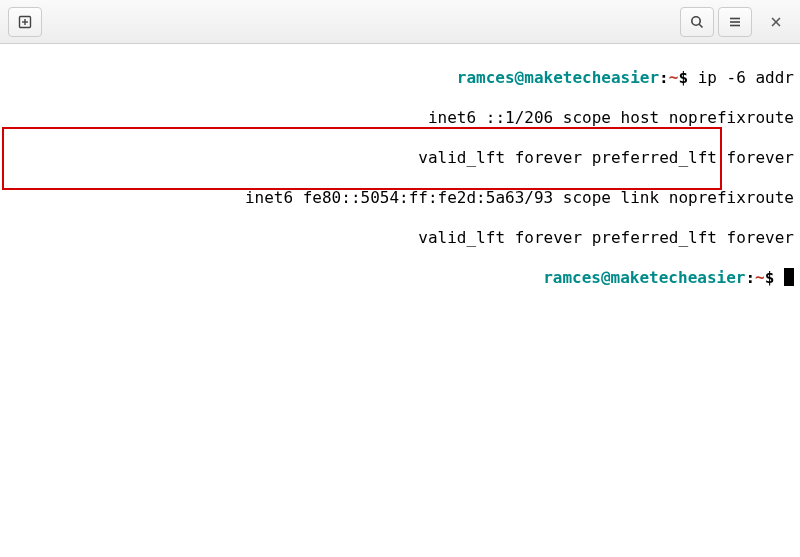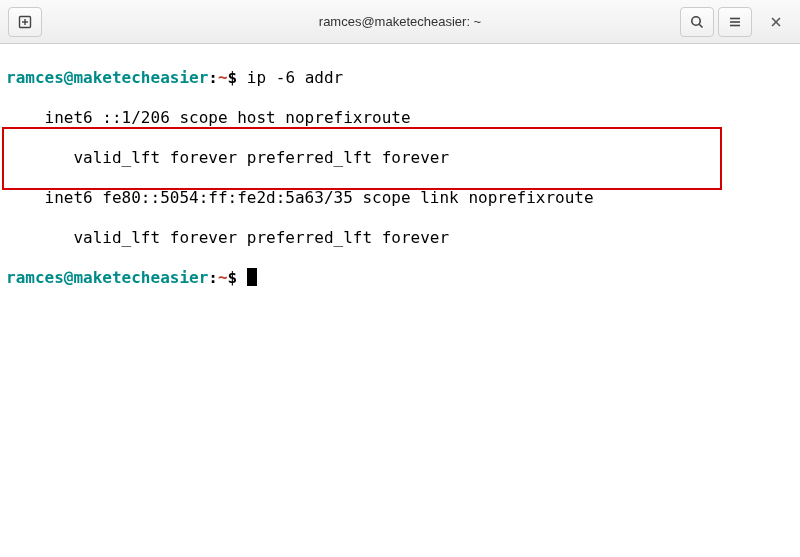--- a/index.html
+++ b/index.html
@@ -109,36 +109,36 @@
     .cursor {
       display: inline-block;
       width: 10px;
       height: 18px;
       background: #000;
       vertical-align: text-bottom;
       margin-bottom: 1px;
     }
     .line {
       display: block;
+      text-align: right;
     }
   </style>
 </head>
 <body>
 
 <div class="titlebar">
   <div class="titlebar-left">
     <div class="tb-btn">
       <svg viewBox="0 0 16 16" fill="none" stroke="currentColor" stroke-width="1.4">
         <rect x="2.5" y="2.5" width="11" height="11" rx="1"></rect>
         <line x1="8" y1="5" x2="8" y2="11"></line>
         <line x1="5" y1="8" x2="11" y2="8"></line>
       </svg>
     </div>
   </div>
-  <div class="titlebar-title">ramces@maketecheasier: ~</div>
   <div class="titlebar-right">
     <div class="tb-btn">
       <svg viewBox="0 0 16 16" fill="none" stroke="currentColor" stroke-width="1.6">
         <circle cx="7" cy="7" r="4.2"></circle>
         <line x1="10.2" y1="10.2" x2="13.5" y2="13.5"></line>
       </svg>
     </div>
     <div class="tb-btn">
       <svg viewBox="0 0 16 16" fill="none" stroke="currentColor" stroke-width="1.6">
         <line x1="3" y1="4.5" x2="13" y2="4.5"></line>
@@ -152,17 +152,17 @@
         <line x1="12.5" y1="3.5" x2="3.5" y2="12.5"></line>
       </svg>
     </div>
   </div>
 </div>
 
 <div class="terminal">
 <span class="line"><span class="prompt-user">ramces@maketecheasier</span><span class="prompt-sep">:</span><span class="prompt-path">~</span><span class="prompt-dollar">$</span> <span class="cmd">ip -6 addr</span></span>
 <span class="line output">    inet6 ::1/206 scope host noprefixroute</span>
 <span class="line output">       valid_lft forever preferred_lft forever</span>
-<span class="line output">    inet6 fe80::5054:ff:fe2d:5a63/35 scope link noprefixroute</span>
+<span class="line output">    inet6 fe80::5054:ff:fe2d:5a63/93 scope link noprefixroute</span>
 <span class="line output">       valid_lft forever preferred_lft forever</span>
 <span class="line"><span class="prompt-user">ramces@maketecheasier</span><span class="prompt-sep">:</span><span class="prompt-path">~</span><span class="prompt-dollar">$</span> <span class="cursor"></span></span>
 <div class="highlight-box" style="left:2px; top:83px; width:720px; height:63px;"></div>
 </div>
 
 </body></html>

